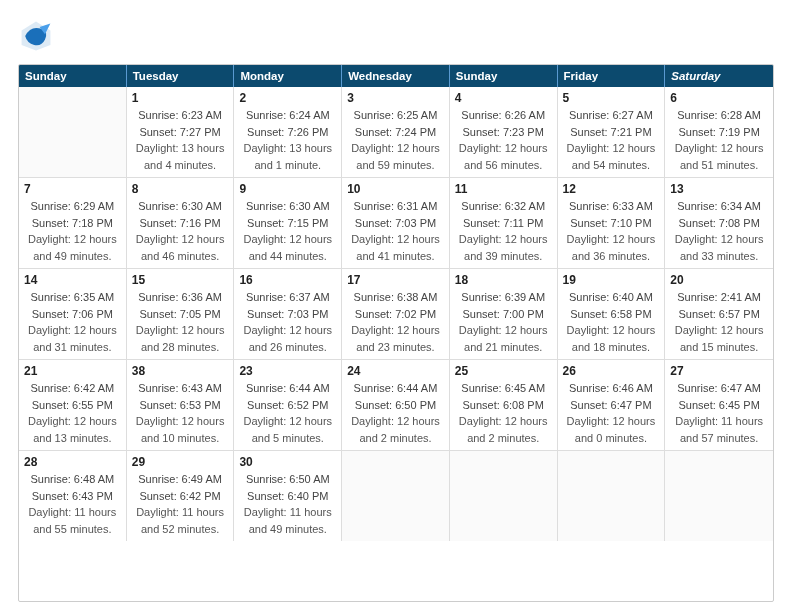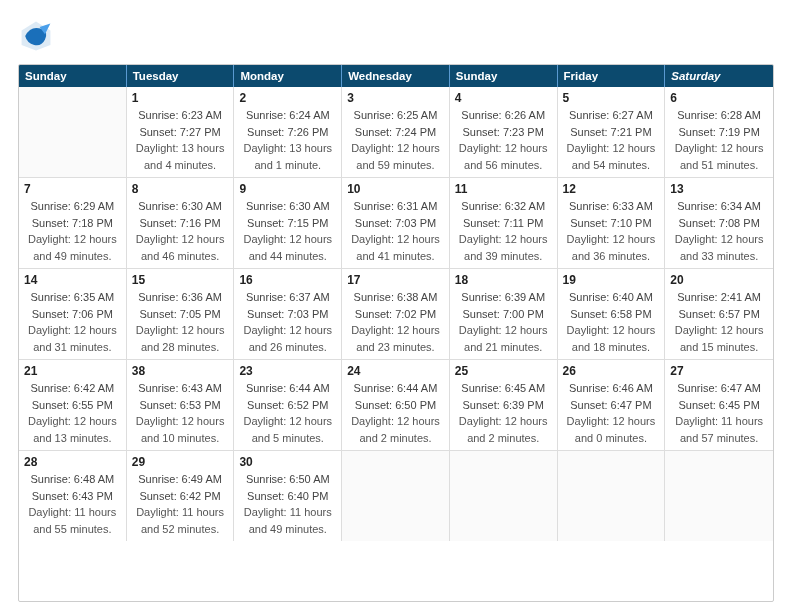--- a/index.html
+++ b/index.html
@@ -410,21 +410,21 @@
               <div class="daylight-label">
                 <div>Daylight: 12 hours</div>
                 <div>and 2 minutes.</div>
               </div>
             </div>
           </div>
           <div class="cal-cell">
             <span class="day-num">25</span>
             <div class="day-info">
               <div>Sunrise: 6:45 AM</div>
-              <div>Sunset: 6:39 PM</div>
+              <div>Sunset: 6:08 PM</div>
               <div class="daylight-label">
                 <div>Daylight: 12 hours</div>
                 <div>and 2 minutes.</div>
               </div>
             </div>
           </div>
           <div class="cal-cell">
             <span class="day-num">26</span>
             <div class="day-info">
               <div>Sunrise: 6:46 AM</div>

